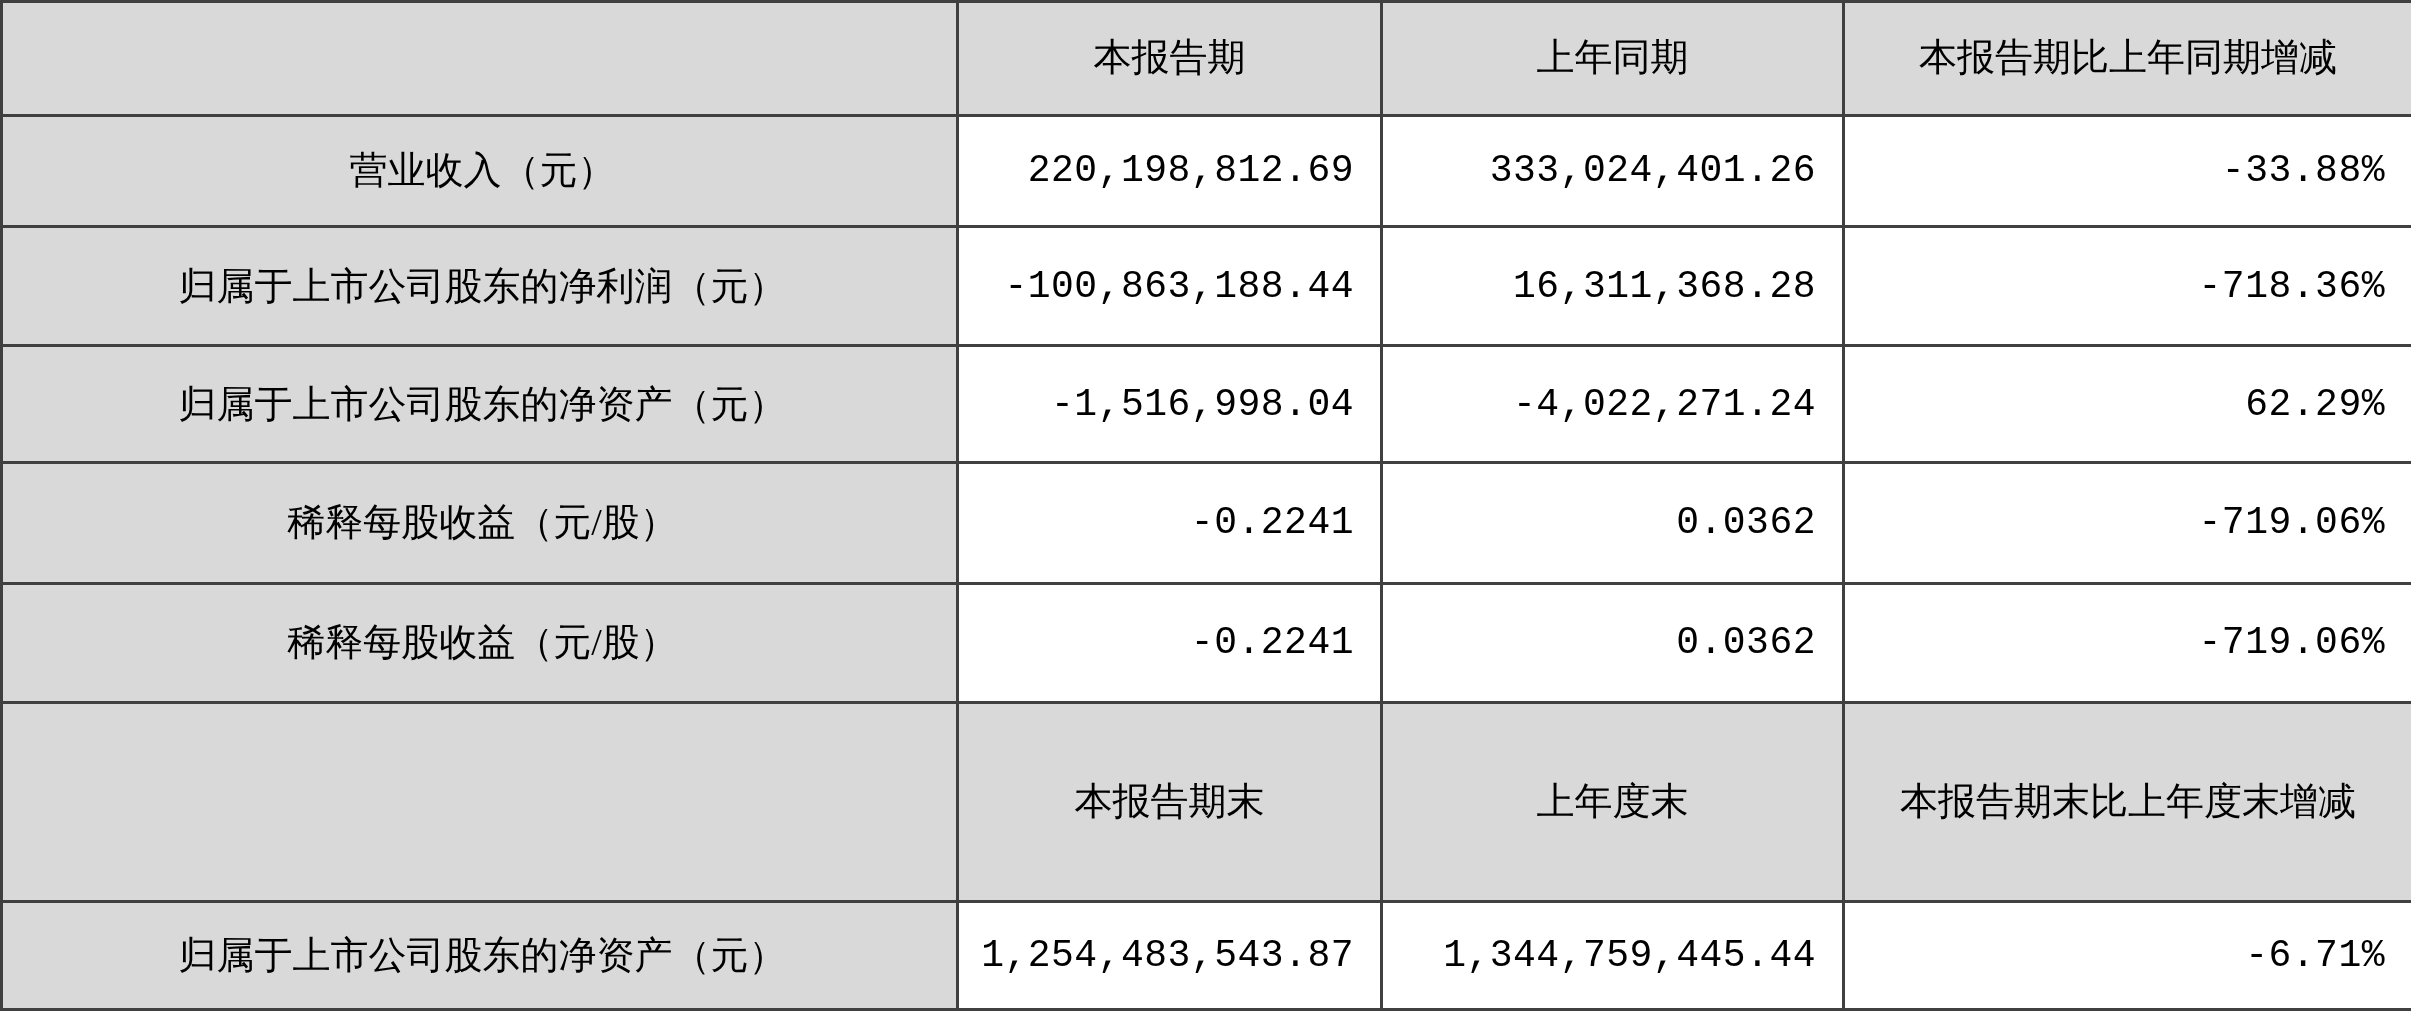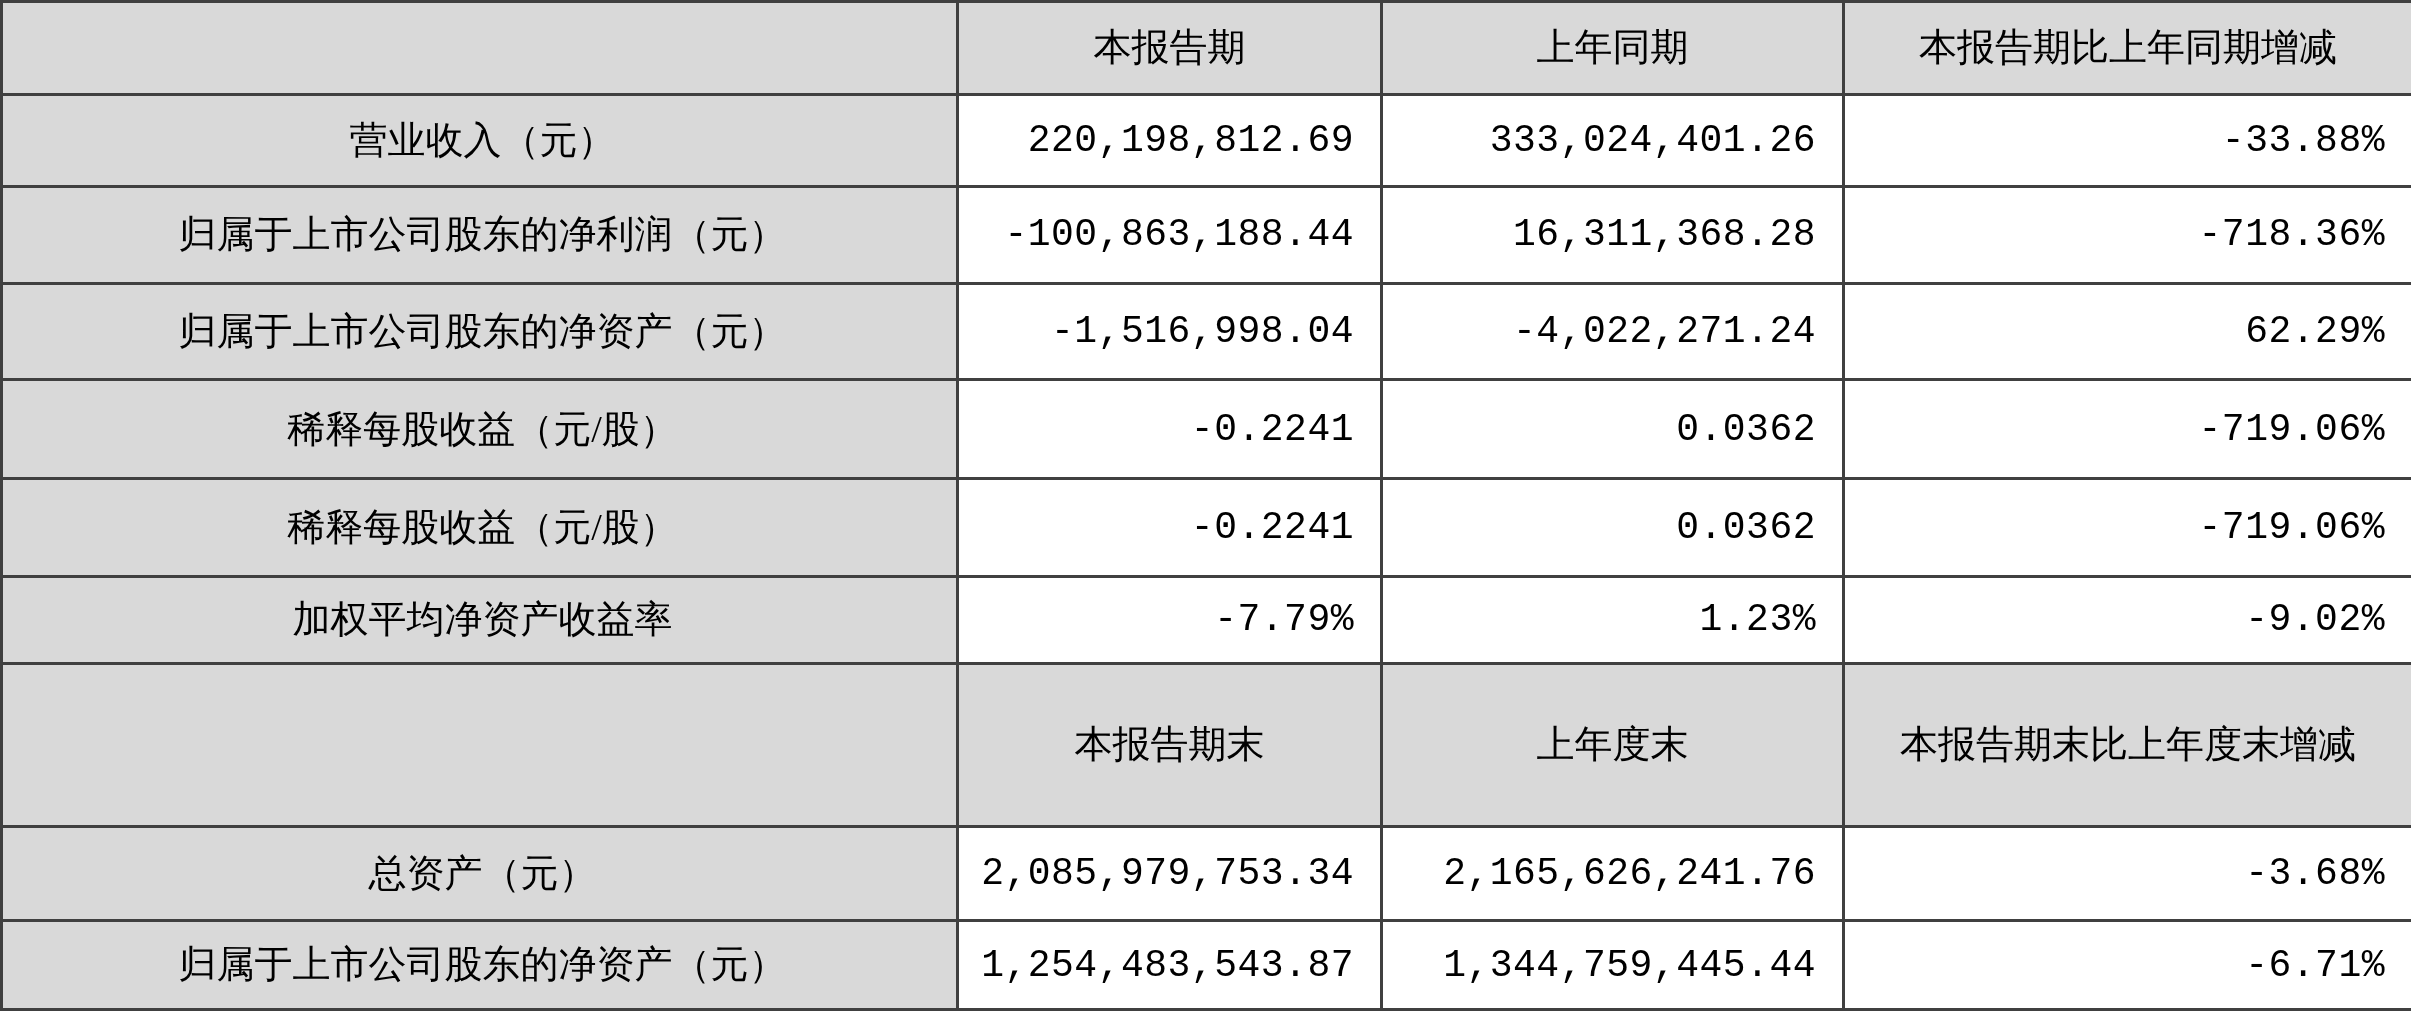--- a/index.html
+++ b/index.html
@@ -87,40 +87,28 @@
     <td class="val">-0.2241</td>
     <td class="val">0.0362</td>
     <td class="val">-719.06%</td>
   </tr>
   <tr style="height:86px">
     <td class="lbl">稀释每股收益（元/股）</td>
     <td class="val">-0.2241</td>
     <td class="val">0.0362</td>
     <td class="val">-719.06%</td>
   </tr>
-  <tr style="height:76px">
-    <td class="lbl">加权平均净资产收益率</td>
-    <td class="val">-7.79%</td>
-    <td class="val">1.23%</td>
-    <td class="val">-9.02%</td>
-  </tr>
 
   <tr style="height:143px">
     <td class="hdr"></td>
     <td class="hdr">本报告期末</td>
     <td class="hdr">上年度末</td>
     <td class="hdr">本报告期末比上年度末增减</td>
   </tr>
 
-  <tr style="height:83px">
-    <td class="lbl">总资产（元）</td>
-    <td class="val">2,085,979,753.34</td>
-    <td class="val">2,165,626,241.76</td>
-    <td class="val">-3.68%</td>
-  </tr>
   <tr style="height:78px">
     <td class="lbl">归属于上市公司股东的净资产（元）</td>
     <td class="val">1,254,483,543.87</td>
     <td class="val">1,344,759,445.44</td>
     <td class="val">-6.71%</td>
   </tr>
 </tbody>
   </table>
 
 </body></html>

